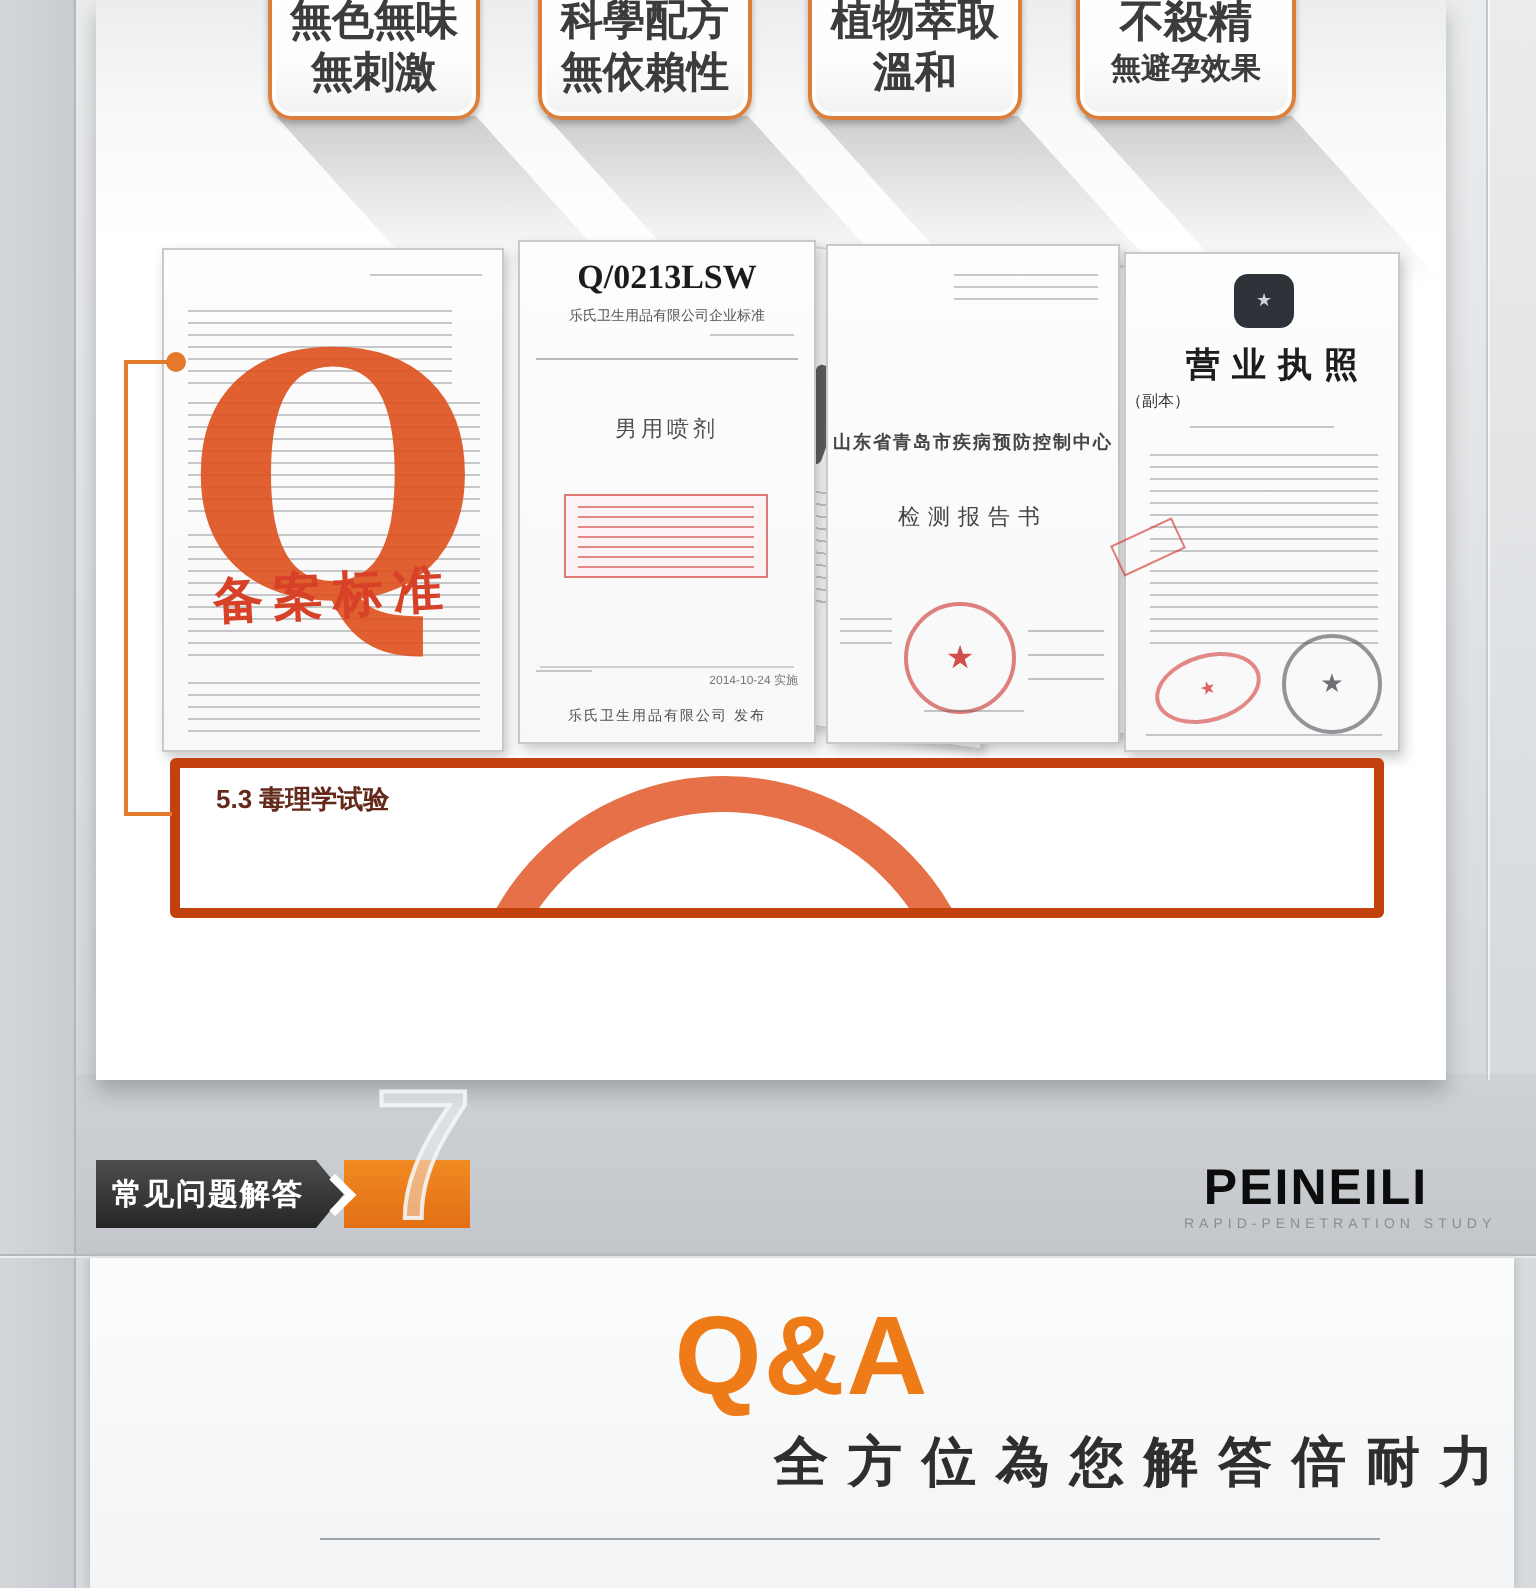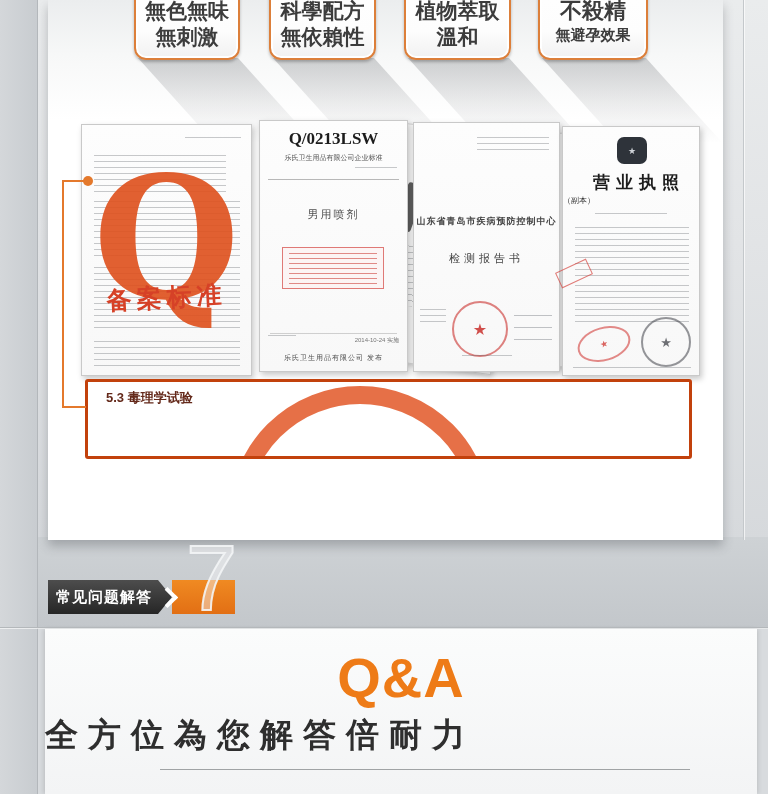--- a/index.html
+++ b/index.html
@@ -107,21 +107,21 @@
 
   
   .conn{position:absolute;background:#e4792c;z-index:7;}
   .conn-dot{left:83px;top:176px;width:10px;height:10px;border-radius:50%;}
   .conn-h1{left:62px;top:180px;width:23px;height:2px;}
   .conn-v{left:62px;top:180px;width:2px;height:228px;}
   .conn-h2{left:62px;top:406px;width:24px;height:2px;}
 
   
   .box53{position:absolute;left:85px;top:379px;width:607px;height:80px;box-sizing:border-box;
-         border:3px solid #c2410c;border-radius:3px;background:#ffffff;overflow:hidden;z-index:6;}
+         border:5px solid #c2410c;border-radius:3px;background:#ffffff;overflow:hidden;z-index:6;}
   .arc{position:absolute;left:141px;top:4px;width:262px;height:262px;box-sizing:border-box;
        border:18px solid rgba(227,92,45,.88);border-radius:50%;z-index:0;}
   .box53 .heading{position:absolute;left:18px;top:7px;font-size:13px;font-weight:700;
                   color:#64291a;z-index:1;}
   .box53 .para{position:absolute;left:18px;right:18px;top:26px;font-size:13.5px;line-height:25px;
                color:#813425;text-indent:28px;z-index:1;}
   .para u{text-decoration:none;border-bottom:2px solid #cf3a22;padding-bottom:1px;}
 
   
   .seven{position:absolute;left:186px;top:532px;z-index:3;font-size:92px;line-height:92px;
@@ -141,21 +141,21 @@
   .logo{position:absolute;left:592px;top:582px;width:132px;text-align:center;z-index:2;}
   .logo .name{font-size:25px;font-weight:800;letter-spacing:1px;color:#0c0c0c;line-height:24px;}
   .logo .tag{font-size:7px;letter-spacing:2.5px;color:#8a8d90;margin-top:3px;white-space:nowrap;}
 
   
   .bottom-card{position:absolute;left:45px;top:629px;width:712px;height:165px;z-index:1;
                background:linear-gradient(180deg,#fbfcfc,#f3f4f5);
                box-shadow:-2px 0 4px rgba(0,0,0,.10),2px 0 4px rgba(0,0,0,.08);}
   .qa-title{position:absolute;left:0;right:0;top:16px;text-align:center;
             font-size:56px;font-weight:800;color:#ee7b17;letter-spacing:1px;}
-  .qa-sub{position:absolute;left:0;right:0;top:84px;text-align:left;font-size:33px;
+  .qa-sub{position:absolute;left:0;right:0;top:84px;text-align:right;font-size:27px;
           letter-spacing:10px;color:#2e2e2e;font-weight:600;
           font-family:"DejaVu Serif","Liberation Serif",serif;}
   .qa-divider{position:absolute;left:115px;right:67px;top:140px;height:1px;background:#a0a3a5;}
 </style>
 </head>
 <body>
 
 <div class="page">
 
   <div class="top-bg"></div>
@@ -266,20 +266,24 @@
   </div>
 
   <div class="seven">7</div>
   <div class="faq-tag">
     <div class="tag-dark">
       <span>常见问题解答</span>
     </div>
     <div class="chev"></div>
     <div class="tag-orange"></div>
   </div>
+  <div class="logo">
+    <div class="name">PEINEILI</div>
+    <div class="tag">RAPID-PENETRATION STUDY</div>
+  </div>
 
   <div class="bottom-card">
     <div class="qa-title">Q&amp;A</div>
     <div class="qa-sub">全方位為您解答倍耐力</div>
     <div class="qa-divider"></div>
   </div>
 
 </div>
 
 </body></html>

